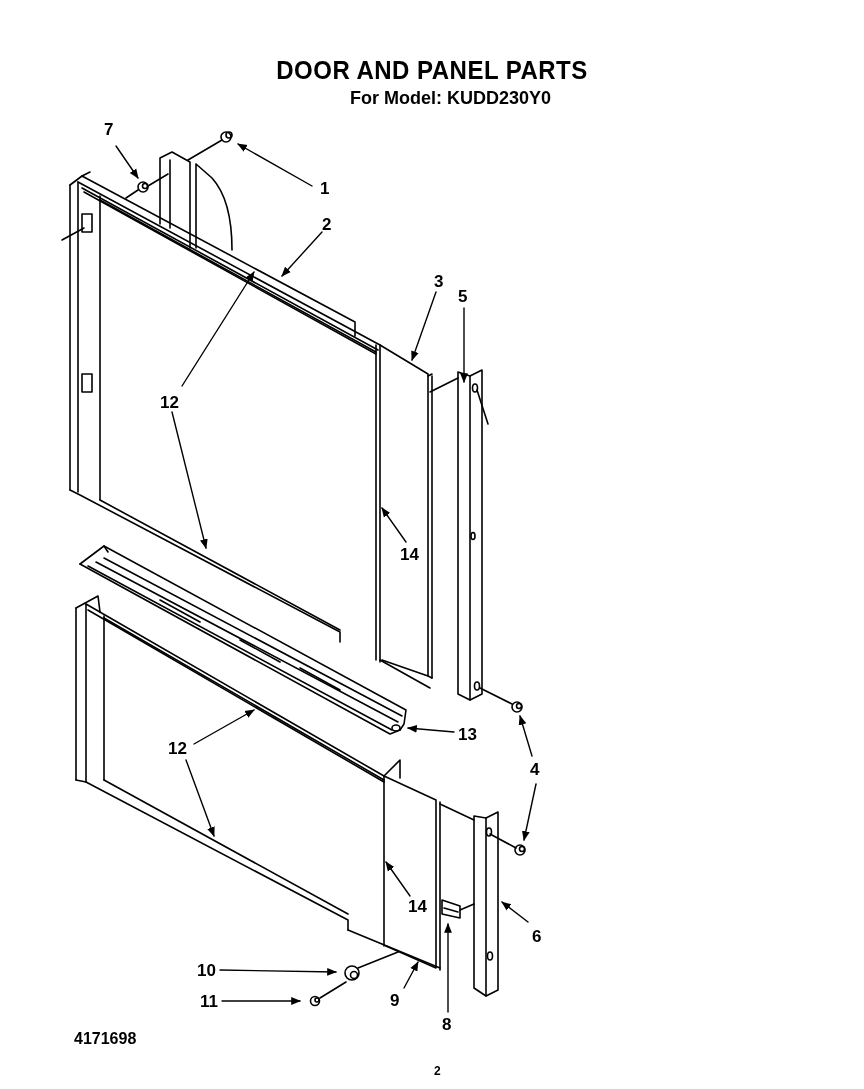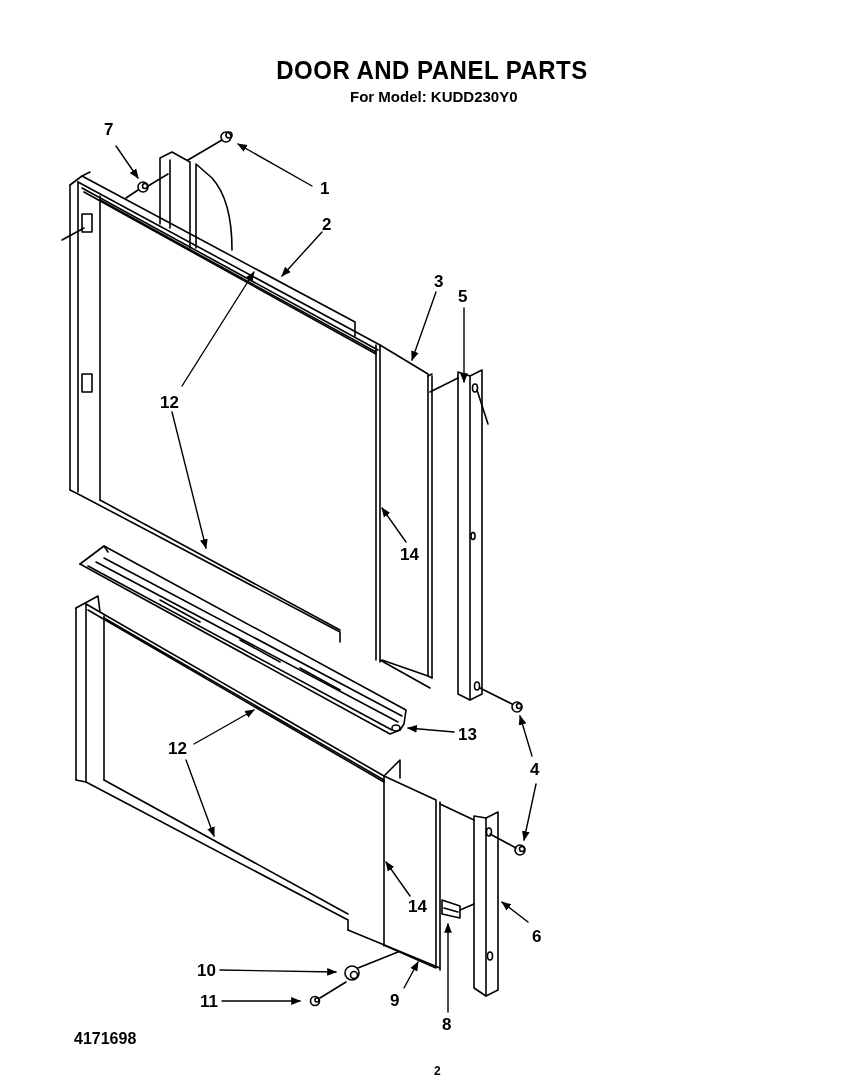--- a/index.html
+++ b/index.html
@@ -1,18 +1,18 @@
 <!DOCTYPE html>
 <html><head>
 <meta charset="utf-8">
 <style>
   html, body { margin:0; padding:0; background:#fff; }
   body { width:864px; height:1089px; position:relative; overflow:hidden; font-family:"Liberation Sans", sans-serif; color:#000; }
   .title { position:absolute; left:0; width:864px; top:56px; text-align:center; font-size:25px; font-weight:bold; letter-spacing:0.5px; transform:scaleX(0.96); }
-  .subtitle { position:absolute; left:350px; top:88px; font-size:15px; font-weight:bold; }
+  .subtitle { position:absolute; left:350px; top:88px; font-size:18px; font-weight:bold; }
   .diagram { position:absolute; left:0; top:0; width:864px; height:1089px; }
   .callout { font-family:"Liberation Sans", sans-serif; font-size:17px; font-weight:bold; fill:#000; }
   .footer-left { position:absolute; left:74px; top:1030px; font-size:16px; font-weight:bold; }
   .footer-page { position:absolute; left:434px; top:1064px; font-size:12px; font-weight:bold; }
 </style>
 </head>
 <body>
 
 <div class="title">DOOR AND PANEL PARTS</div>
 <div class="subtitle">For Model: KUDD230Y0</div>

